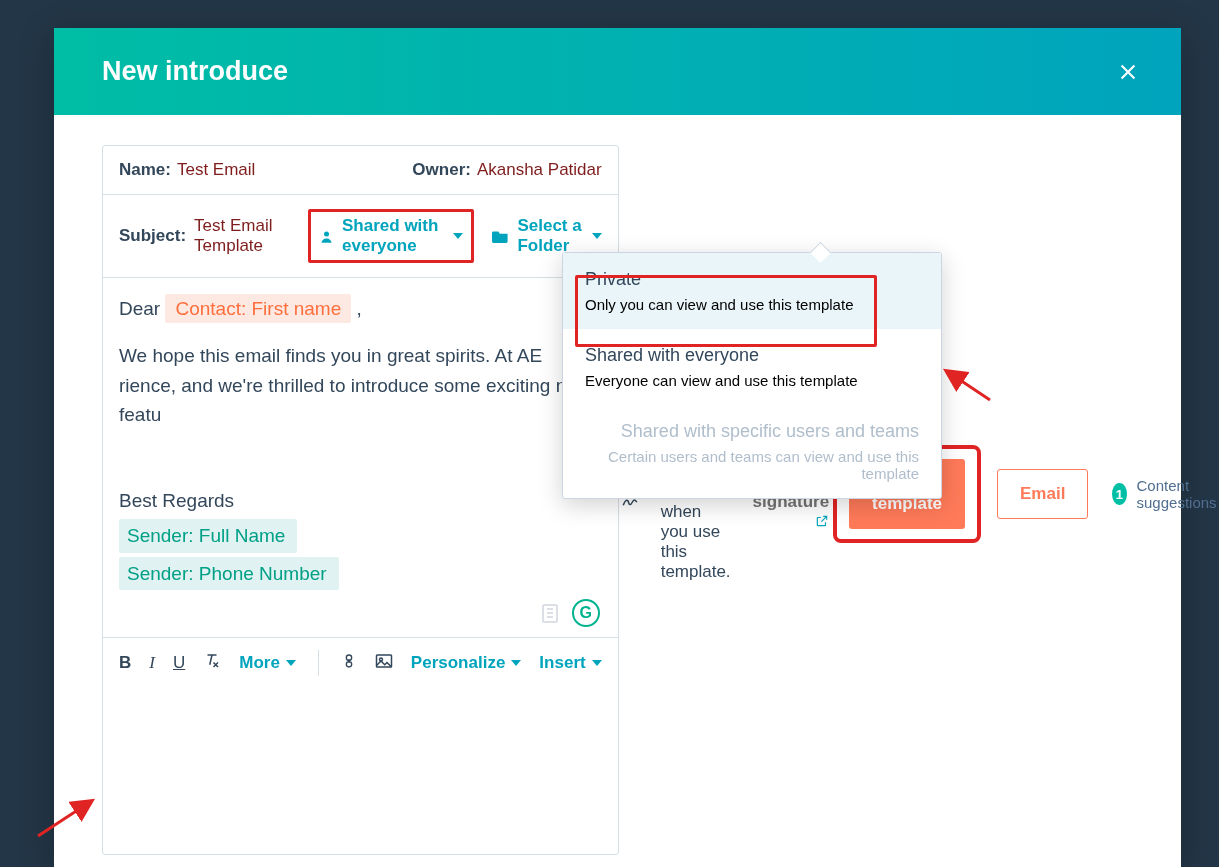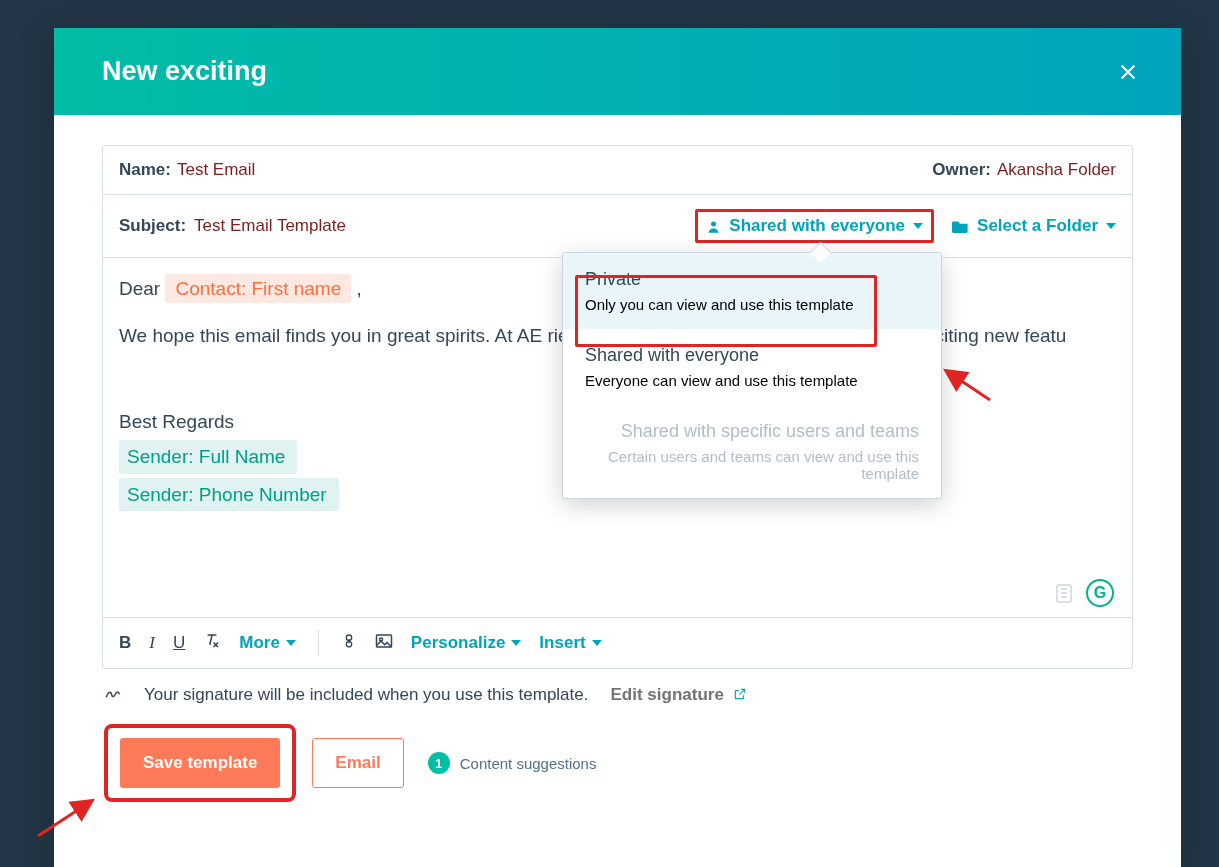--- a/index.html
+++ b/index.html
@@ -31,21 +31,21 @@
     background: linear-gradient(90deg,#00bda5,#00a4bd);
     color: #fff;
     padding: 28px 42px 28px 48px;
     display: flex;
     align-items: center;
     justify-content: space-between;
   }
   .modal-header h1 { font-size: 27px; font-weight: 700; }
   .close-x { width:22px; height:22px; cursor:pointer; }
   .close-x svg { width:22px; height:22px; stroke:#fff; stroke-width:2.2; }
-  .modal-content { padding: 30px 48px 12px; flex:1; display:flex; flex-direction:column; position:relative; }
+  .modal-content { padding: 30px 48px 12px; flex:1; display:flex; flex-direction:row; position:relative; }
   .panel {
     border:1px solid #d6dfe3;
     border-radius:3px;
     background:#fff;
   }
   .row {
     display:flex; align-items:center; gap:8px;
     padding: 14px 16px;
     font-size:17px;
     color:#33475b;
@@ -168,40 +168,40 @@
   .inbox-icon { width:24px; height:24px; opacity:.35; }
 </style>
 </head>
 <body>
 
 <div class="backdrop"></div>
 
 <div class="modal">
 
   <div class="modal-header">
-    <h1>New exciting</h1>
+    <h1>New introduce</h1>
     <span class="close-x">
       <svg viewBox="0 0 24 24" fill="none">
           <path d="M5 5l14 14M19 5L5 19"></path>
         </svg>
     </span>
   </div>
 
   <div class="modal-content">
 
     <div class="panel">
 
       <div class="row row-top">
         <div class="row-name-pair">
           <span class="label">Name:</span>
           <span class="value">Test Email</span>
         </div>
         <div class="row-owner-pair">
           <span class="label">Owner:</span>
-          <span class="value">Akansha Folder</span>
+          <span class="value">Akansha Patidar</span>
         </div>
       </div>
 
       <div class="row row-sep row-subject">
         <span class="label">Subject:</span>
         <span class="value">Test Email Template</span>
 
         <div class="right-controls">
           <span class="red-box">
             <span class="link-teal">

